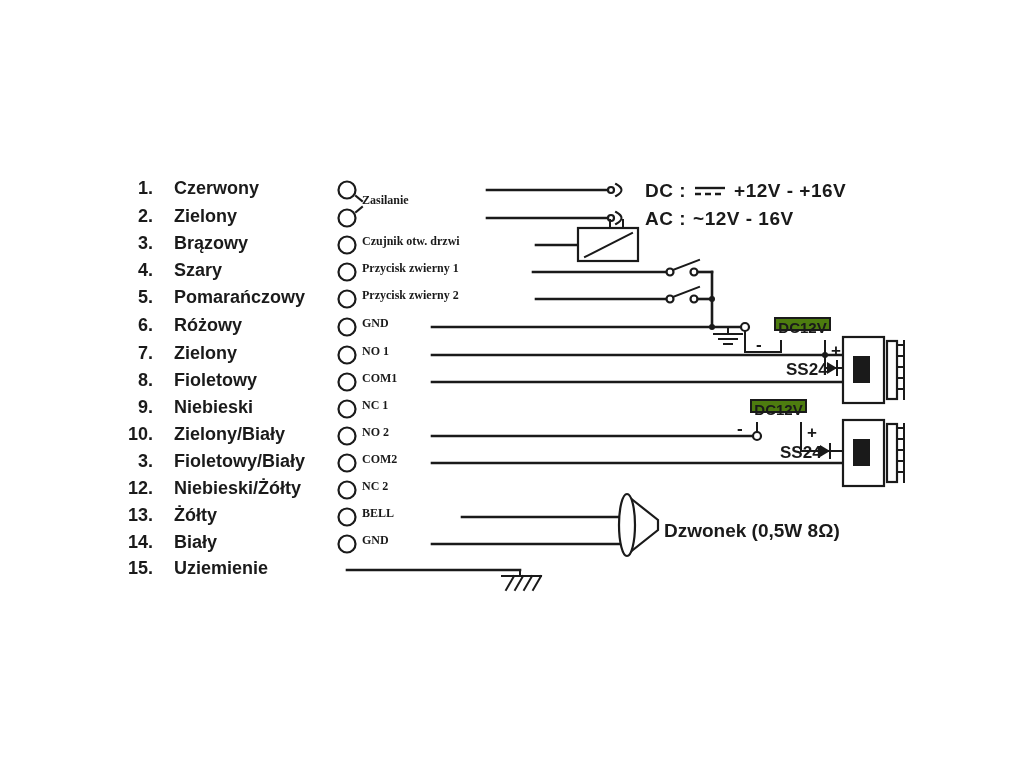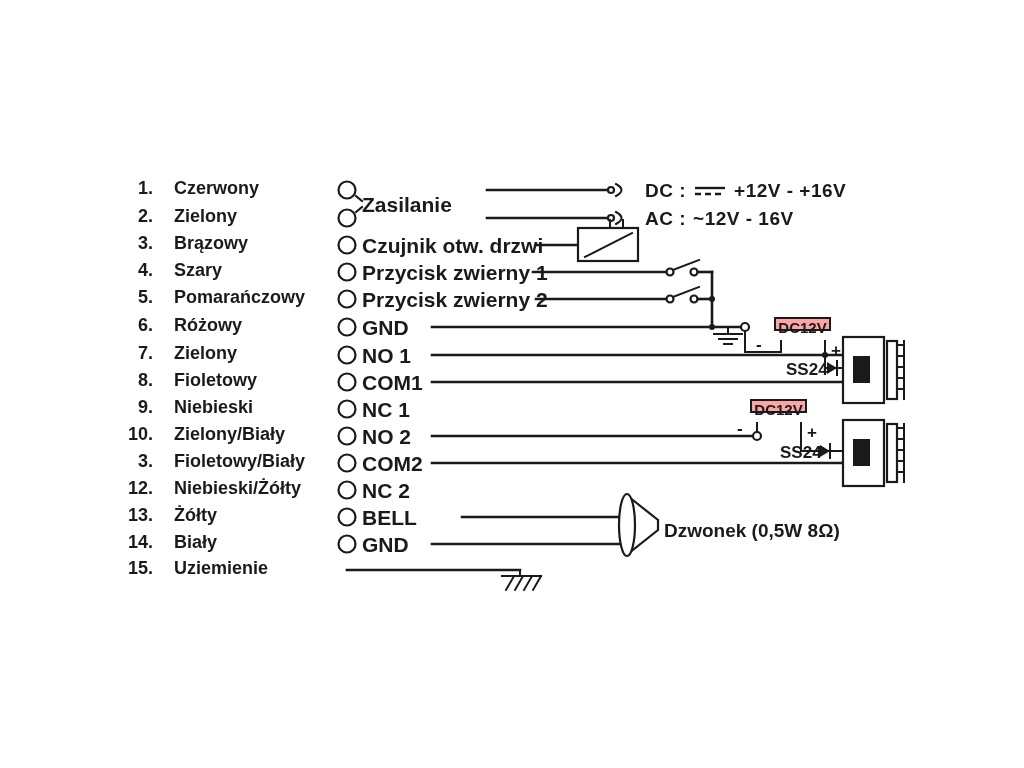--- a/index.html
+++ b/index.html
@@ -13,28 +13,28 @@
   .w    { stroke:#1a1a1a; stroke-width:2.6; fill:none; stroke-linecap:square; }
   .t    { stroke:#1a1a1a; stroke-width:2;   fill:none; stroke-linecap:square; }
   .c    { stroke:#1a1a1a; stroke-width:2.2; fill:#fff; }
   .f    { fill:#1a1a1a; stroke:none; }
   .wbox { fill:#fff; stroke:#1a1a1a; stroke-width:2.2; }
 
   .row  { position:absolute; left:120px; height:24px; font-size:18px; font-weight:700; white-space:nowrap; }
   .num  { display:inline-block; width:33px; text-align:right; }
   .lbl  { margin-left:21px; }
 
-  .tlabel { position:absolute; left:362px; font-size:21px; font-weight:700; white-space:nowrap; }
+  .tlabel { position:absolute; left:362px; font-size:12px; font-weight:700; white-space:nowrap;font-family:Liberation Serif, serif; }
 
   .supply { position:absolute; left:645px; display:flex; align-items:center; gap:7px;
             font-size:19px; font-weight:700; letter-spacing:.5px; white-space:nowrap; }
   .dcsym  { display:block; }
 
   .psubox { position:absolute; width:57px; height:14px; box-sizing:border-box;
-            border:2.2px solid #1a1a1a; background:#fca5a5; text-align:center;
+            border:2.2px solid #1a1a1a; background:#4d7c0f; text-align:center;
             font-size:15px; font-weight:700; line-height:18px; }
   .sign   { position:absolute; font-size:17px; font-weight:700; }
   .ss24   { position:absolute; font-size:17px; font-weight:700; }
   .bell-label { position:absolute; left:664px; top:520px; font-size:19px; font-weight:700; white-space:nowrap; }
 </style>
 </head>
 <body>
 
 <div id="page">
 

